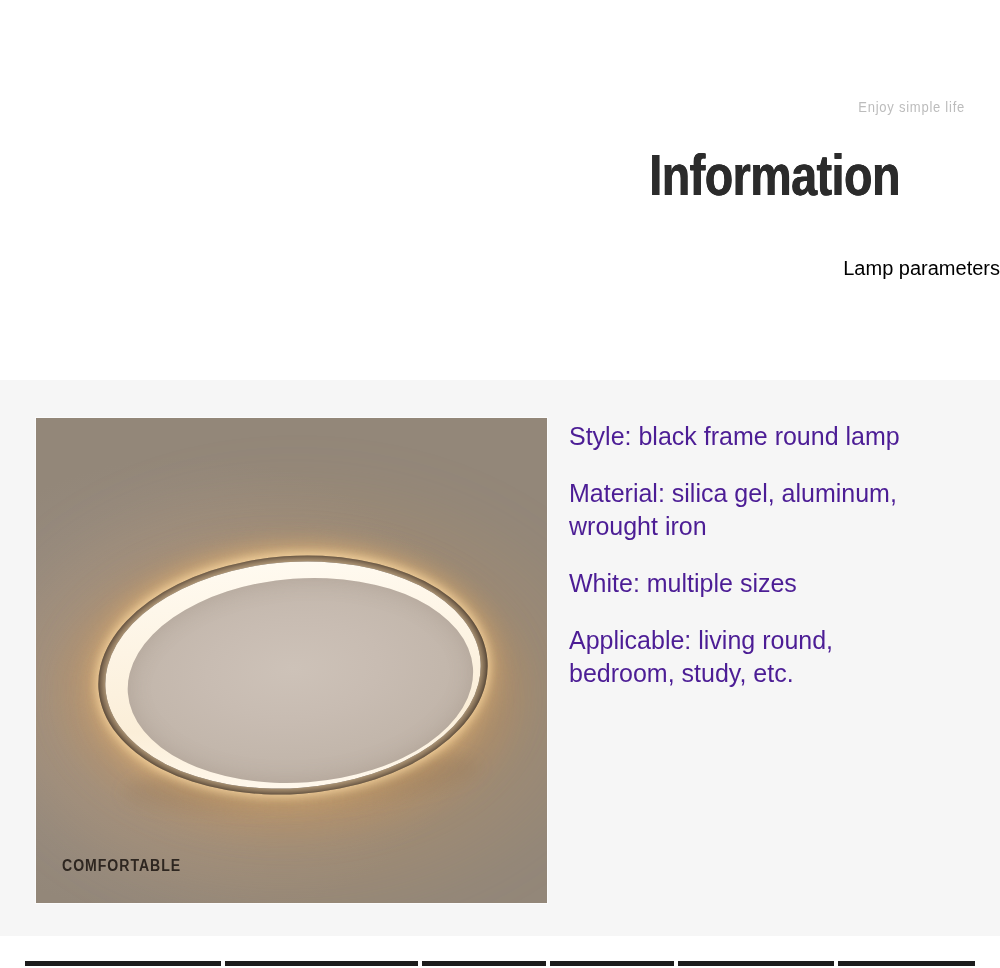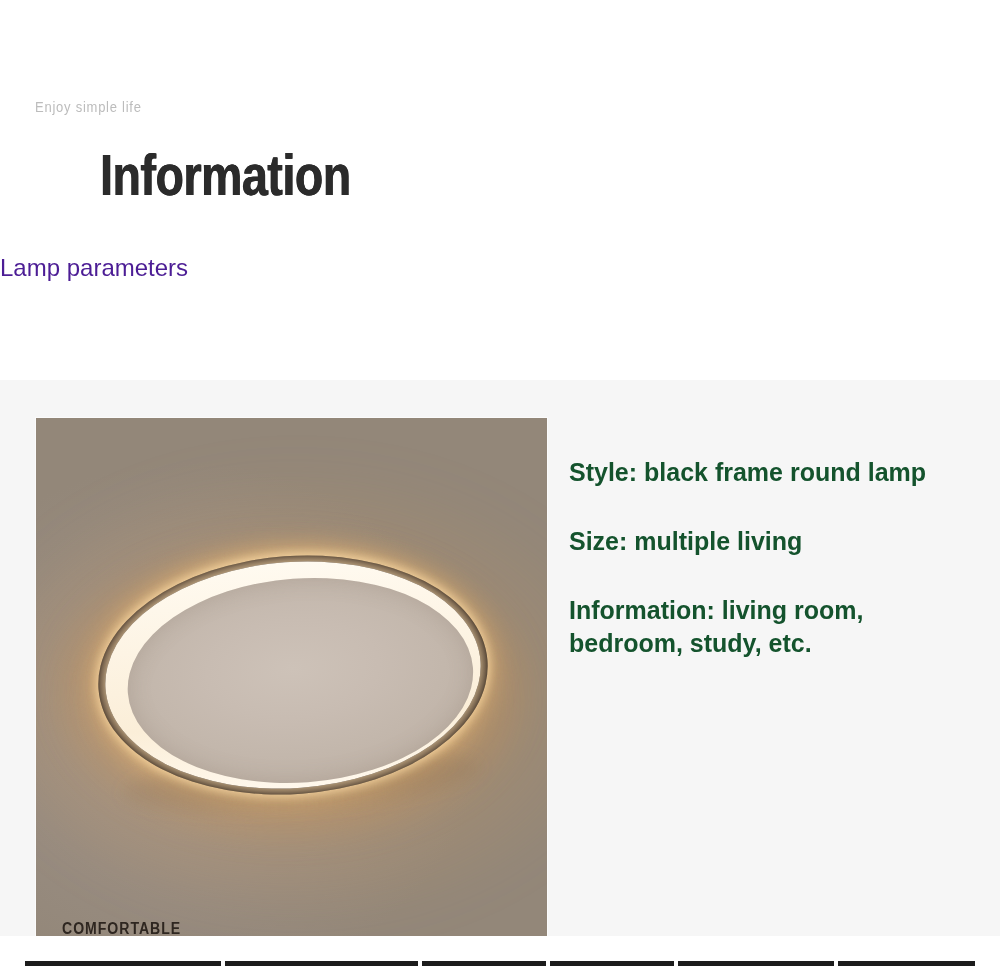--- a/index.html
+++ b/index.html
@@ -24,21 +24,21 @@
   }
 
   
   .header {
     position: absolute;
     left: 0;
     top: 0;
     width: 1000px;
     height: 380px;
     background: #ffffff;
-    text-align: left;
+    text-align: right;
   }
 
   .eyebrow {
     position: absolute;
     left: 0;
     top: 98px;
     width: 1000px;
     font-family: "Liberation Sans", sans-serif;
     font-size: 14px;
     font-weight: 400;
@@ -64,44 +64,44 @@
     transform: scaleX(0.80);
     text-shadow: 0.6px 0 0 #2b2b2b, -0.4px 0 0 #2b2b2b;
   }
 
   .sub-title {
     position: absolute;
     left: 0;
     top: 248px;
     width: 1000px;
     font-family: "Liberation Sans", sans-serif;
-    font-size: 24px;
+    font-size: 20px;
     font-weight: 400;
-    color: #4c1d95;
+    color: #000000;
     line-height: 40px;
     white-space: nowrap;
   }
 
   
   .content {
     position: absolute;
     left: 0;
     top: 380px;
     width: 1000px;
     height: 556px;
     background: #f6f6f6;
   }
 
   
   .photo {
     position: absolute;
     left: 36px;
     top: 38px;
     width: 511px;
-    height: 548px;
+    height: 485px;
     overflow: hidden;
     background:
       radial-gradient(ellipse 58% 48% at 30% 56%, #a2968b 0%, #9a8e83 45%, #938779 100%),
       #9a8e83;
     box-shadow: 0 0 0 1px rgba(255,255,255,0.5);
   }
 
   
   .photo .wall-glow {
     position: absolute;
@@ -235,26 +235,25 @@
   .specs {
     position: absolute;
     left: 569px;
     top: 40px;
     width: 412px;
   }
 
   .spec-item {
     font-family: "Liberation Sans", sans-serif;
     font-size: 25px;
-    font-weight: 700;
-    color: #14532d;
+    font-weight: 400;
+    color: #4c1d95;
     line-height: 33px;
     margin-bottom: 24px;
     white-space: pre-line;
-    margin-top: 36px;
   }
   .spec-item:last-child { margin-bottom: 0; }
 
   .spec-item.tight { margin-bottom: 19px; }
 
   
   .footer-bars {
     position: absolute;
     left: 0;
     top: 936px;
@@ -304,22 +303,24 @@
             <div class="face"></div>
           </div>
         </div>
       </div>
 
       <div class="photo-caption">COMFORTABLE</div>
     </div>
 
     <div class="specs">
       <div class="spec-item">Style: black frame round lamp</div>
-      <div class="spec-item">Size: multiple living</div>
-      <div class="spec-item tight">Information: living room,
+      <div class="spec-item">Material: silica gel, aluminum,
+wrought iron</div>
+      <div class="spec-item">White: multiple sizes</div>
+      <div class="spec-item tight">Applicable: living round,
 bedroom, study, etc.</div>
     </div>
 
   </div>
 
   <div class="footer-bars">
     <div class="bar-row" id="bar-row" style="padding-left: 25px; padding-right: 25px; box-sizing: border-box;">
         <div class="bar-cell" style="width: 206px; background: rgb(28, 28, 28);"></div>
         <div class="bar-cell" style="width: 202px; background: rgb(28, 28, 28);"></div>
         <div class="bar-cell" style="width: 130px; background: rgb(28, 28, 28);"></div>

